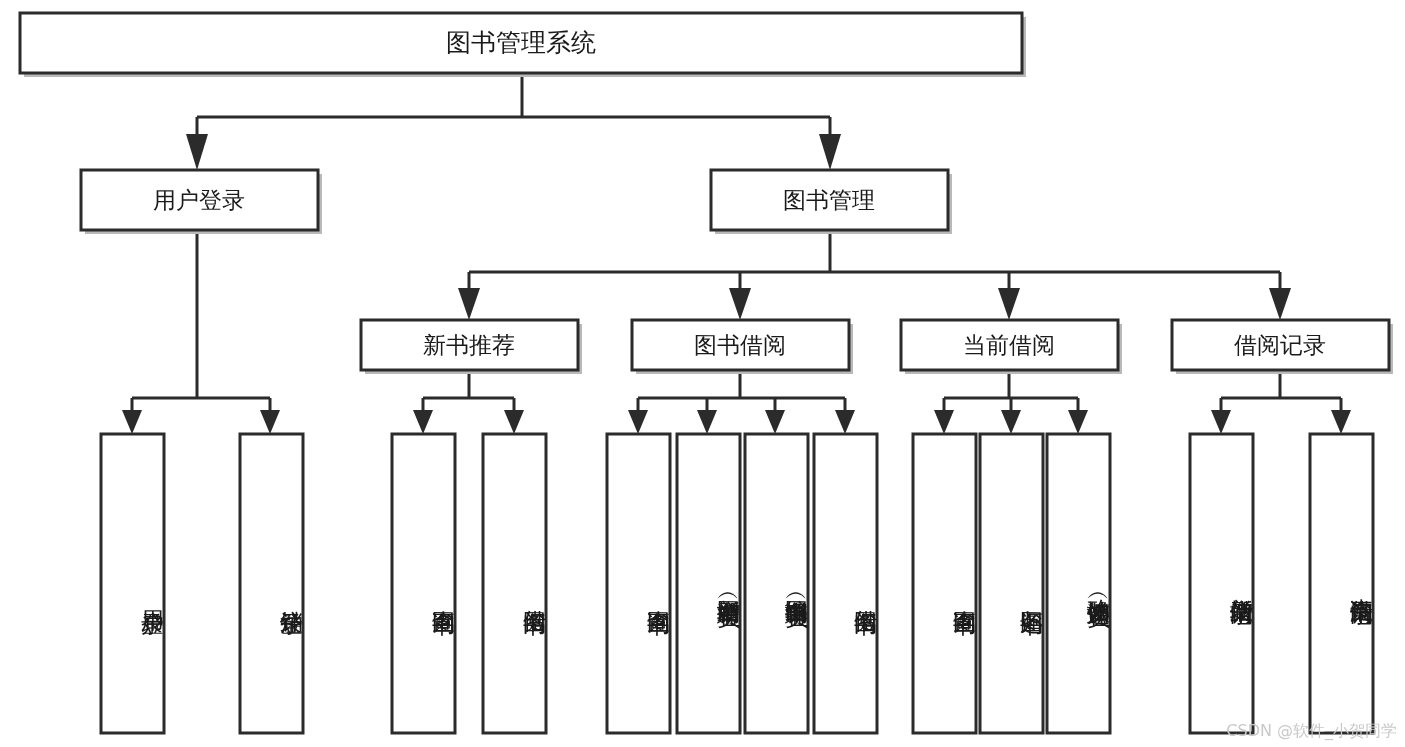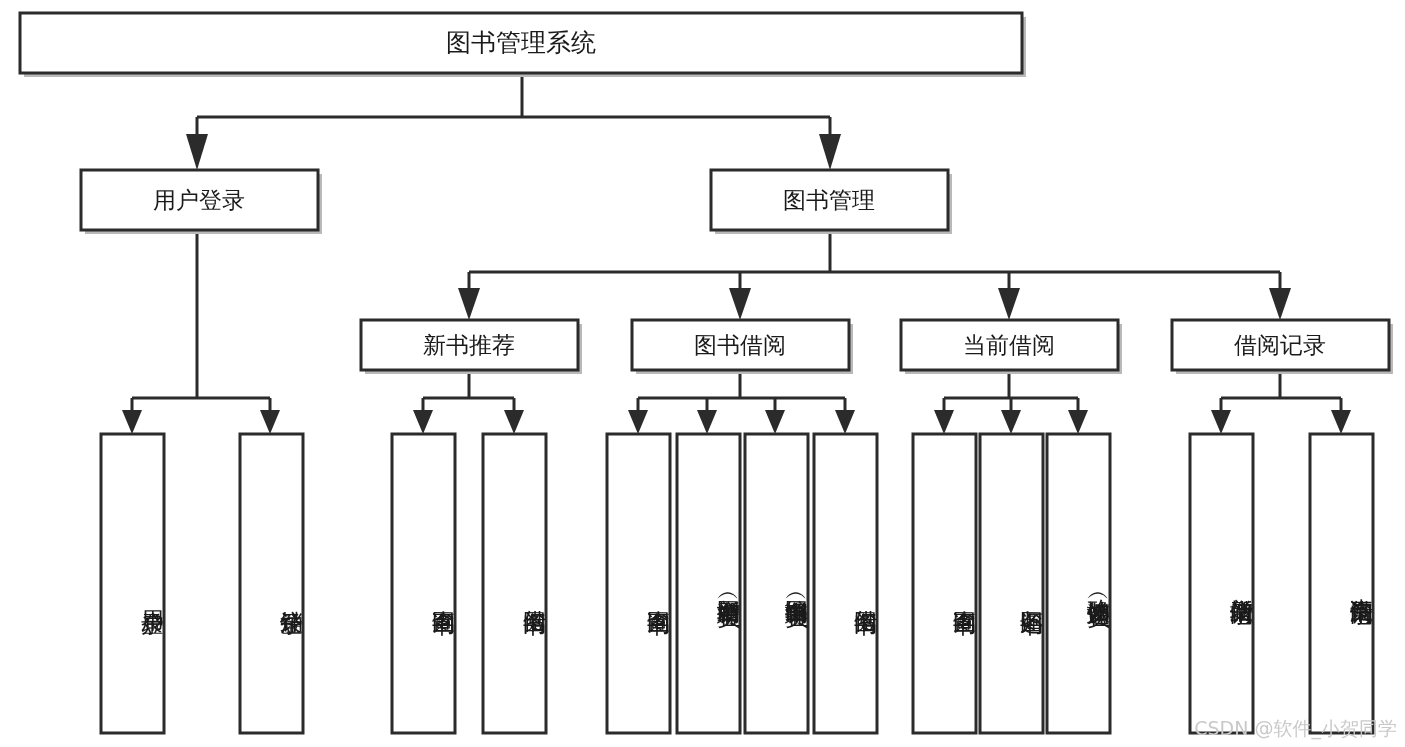--- a/index.html
+++ b/index.html
@@ -71,21 +71,21 @@
     letter-spacing: 1px;
     white-space: nowrap;
     pointer-events: none;
     text-align: center;
   }
   .watermark {
     position: absolute;
     right: 8px;
     bottom: 5px;
     font-family: "DejaVu Sans", "Liberation Sans", sans-serif;
-    font-size: 19px;
+    font-size: 16px;
     color: #c9c9c9;
     white-space: nowrap;
   }
 </style>
 </head>
 <body>
 
 <div id="diagram-root">
 
   <svg id="flow-svg" viewBox="0 0 1405 747">

